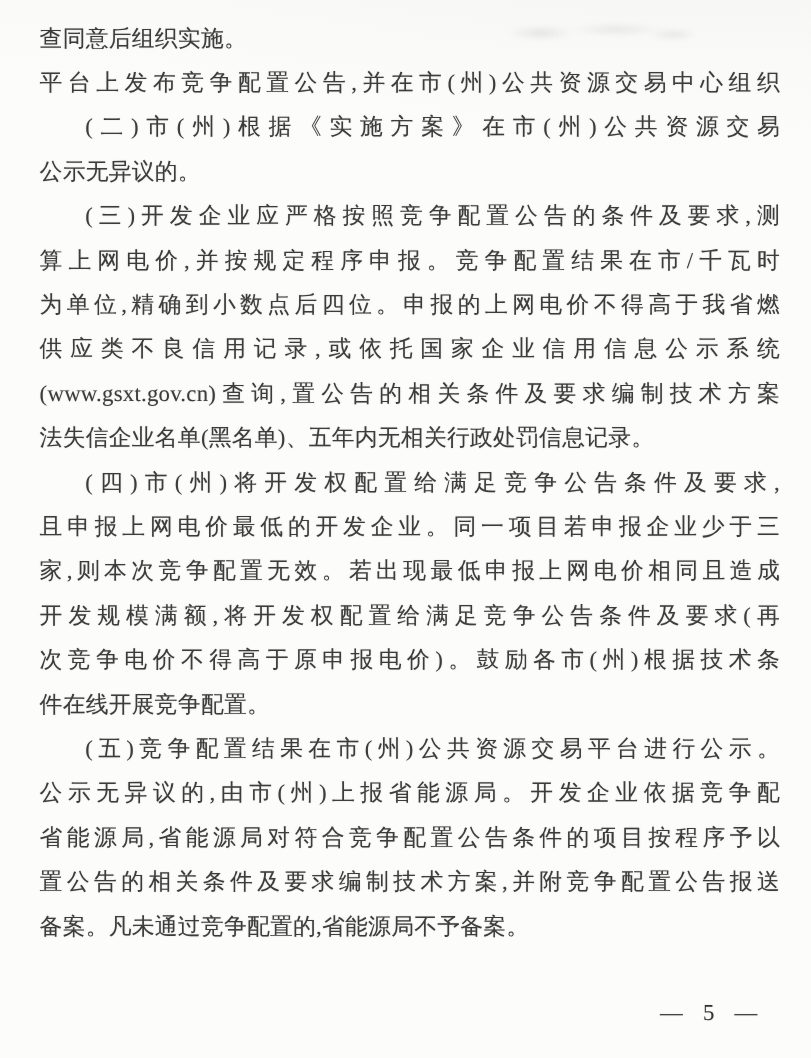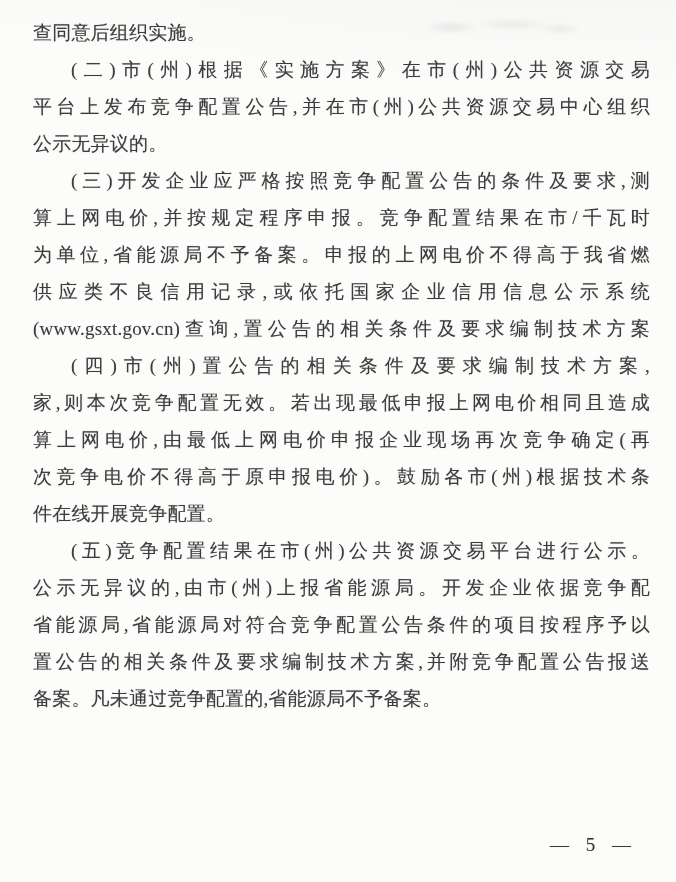--- a/index.html
+++ b/index.html
@@ -72,33 +72,35 @@
 <body>
 
 <div class="page">
 
   <div class="ghost"></div>
 
   <main class="body-text">
 
     <div class="line">查同意后组织实施。</div>
 
+    <div class="line fill">平台上发布竞争配置公告,并在市(州)公共资源交易中心组织</div>
     <div class="line fill indent">(二)市(州)根据《实施方案》在市(州)公共资源交易</div>
-    <div class="line fill">平台上发布竞争配置公告,并在市(州)公共资源交易中心组织</div>
     <div class="line">公示无异议的。</div>
 
     <div class="line fill indent">(三)开发企业应严格按照竞争配置公告的条件及要求,测</div>
     <div class="line fill">算上网电价,并按规定程序申报。竞争配置结果在市/千瓦时</div>
-    <div class="line fill">为单位,省能源局不予备案。申报的上网电价不得高于我省燃</div>
+    <div class="line fill">为单位,精确到小数点后四位。申报的上网电价不得高于我省燃</div>
     <div class="line fill">供应类不良信用记录,或依托国家企业信用信息公示系统</div>
     <div class="line fill">(www.gsxt.gov.cn)查询,置公告的相关条件及要求编制技术方案</div>
+    <div class="line">法失信企业名单(黑名单)、五年内无相关行政处罚信息记录。</div>
 
-    <div class="line fill indent">(四)市(州)置公告的相关条件及要求编制技术方案,</div>
+    <div class="line fill indent">(四)市(州)将开发权配置给满足竞争公告条件及要求,</div>
+    <div class="line fill">且申报上网电价最低的开发企业。同一项目若申报企业少于三</div>
     <div class="line fill">家,则本次竞争配置无效。若出现最低申报上网电价相同且造成</div>
-    <div class="line fill">算上网电价,由最低上网电价申报企业现场再次竞争确定(再</div>
+    <div class="line fill">开发规模满额,将开发权配置给满足竞争公告条件及要求(再</div>
     <div class="line fill">次竞争电价不得高于原申报电价)。鼓励各市(州)根据技术条</div>
     <div class="line">件在线开展竞争配置。</div>
 
     <div class="line fill indent">(五)竞争配置结果在市(州)公共资源交易平台进行公示。</div>
     <div class="line fill">公示无异议的,由市(州)上报省能源局。开发企业依据竞争配</div>
     <div class="line fill">省能源局,省能源局对符合竞争配置公告条件的项目按程序予以</div>
     <div class="line fill">置公告的相关条件及要求编制技术方案,并附竞争配置公告报送</div>
     <div class="line">备案。凡未通过竞争配置的,省能源局不予备案。</div>
 
   </main>

